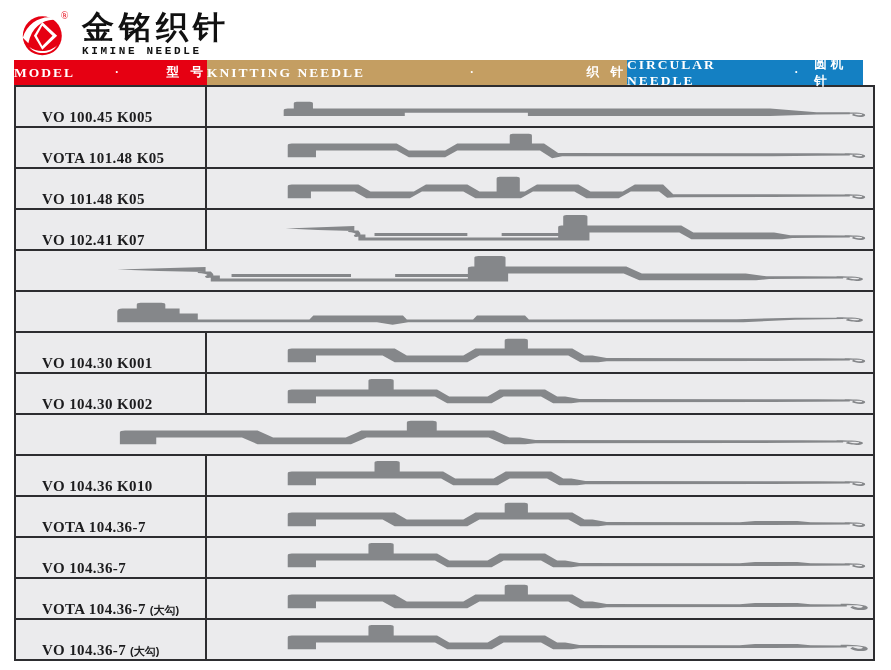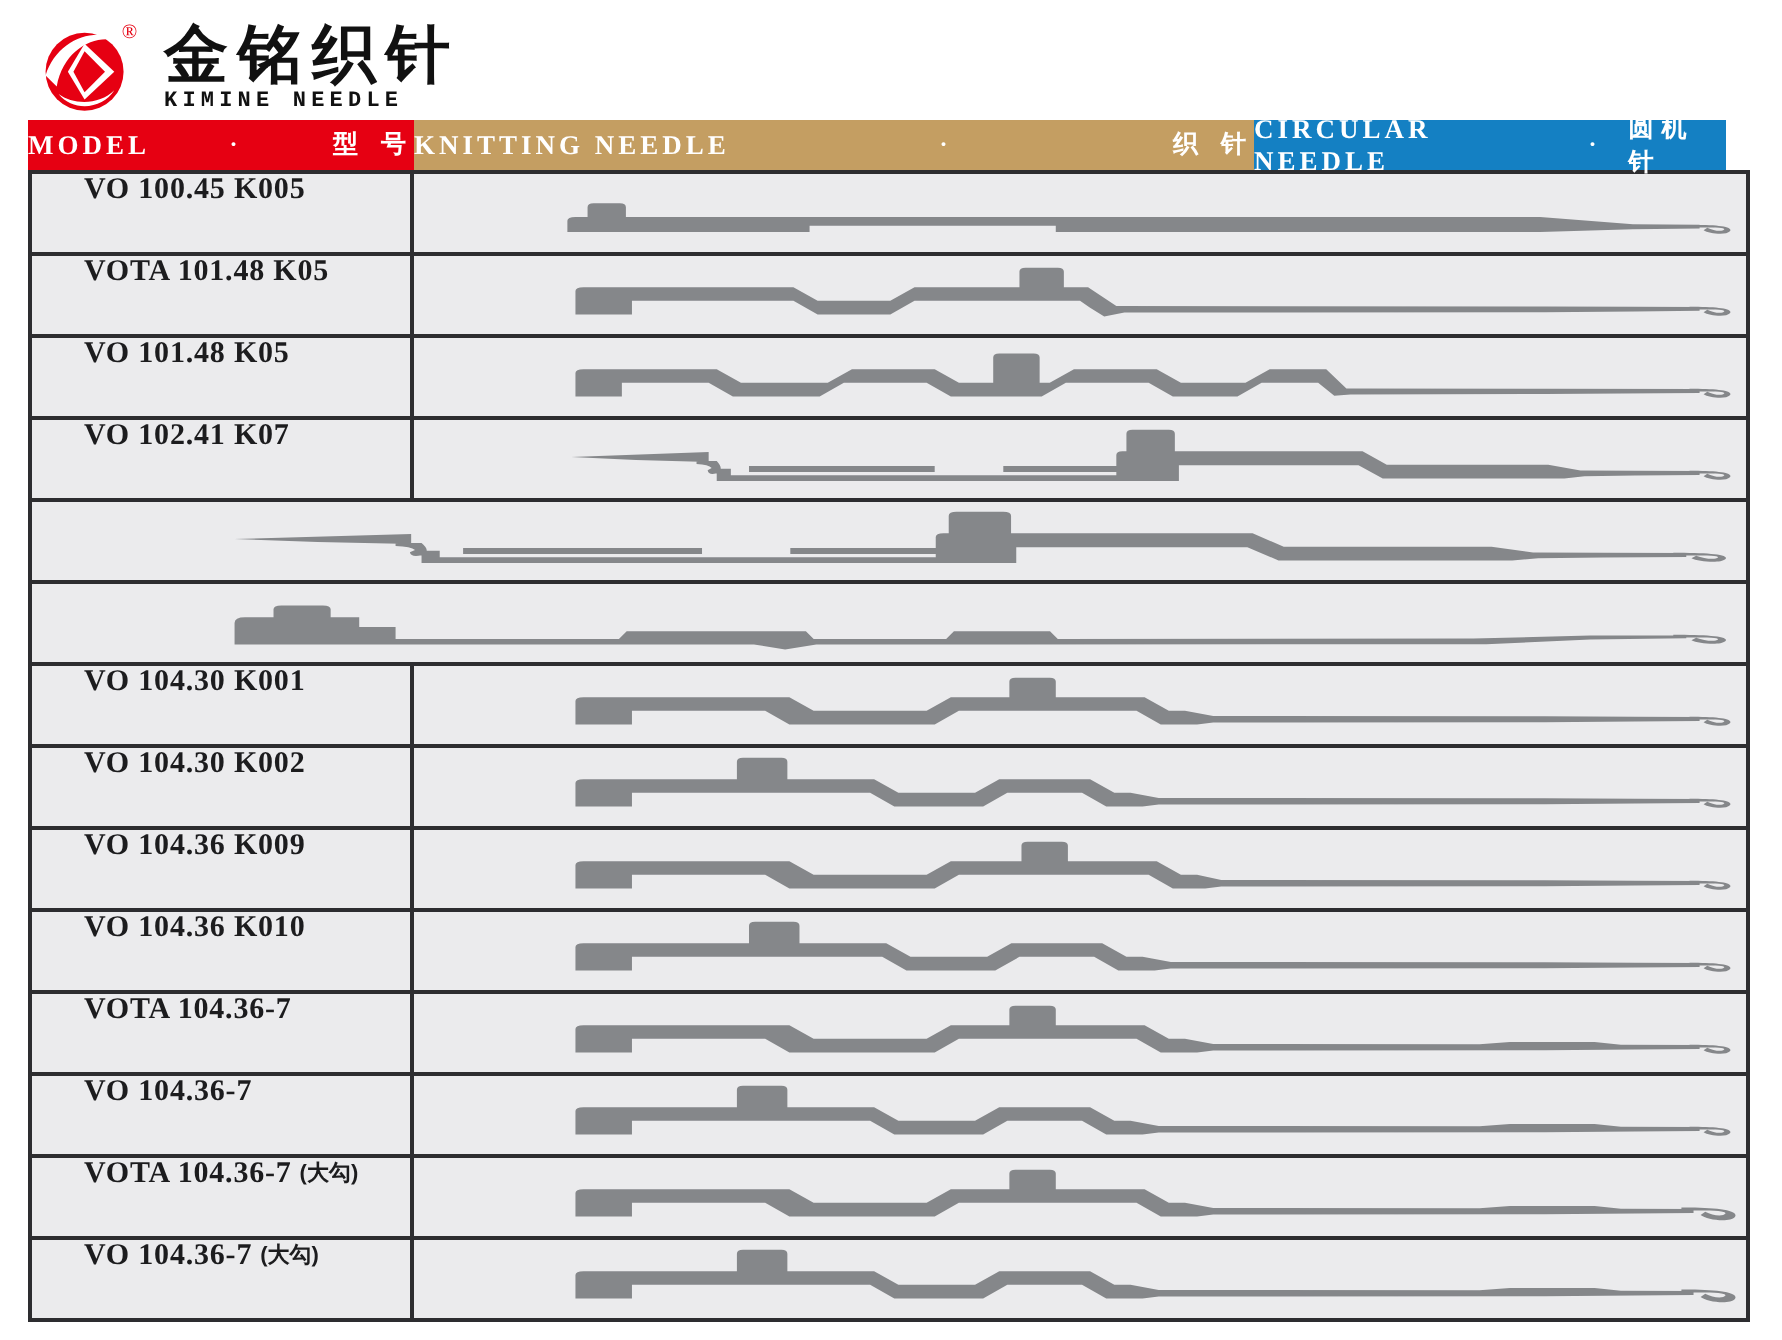--- a/index.html
+++ b/index.html
@@ -15,21 +15,21 @@
   .cat-header{display:flex;height:25px;font-weight:bold;color:#fff;font-size:13.5px;}
   .cat-header .hc{display:flex;align-items:center;justify-content:space-between;letter-spacing:2px;}
   .hc-model{width:193px;}
   .hc-knit{width:420px;}
   .hc-circ{width:236px;}
   .hc .cn{font-family:"Liberation Sans",sans-serif;font-weight:bold;letter-spacing:4px;margin-left:6px;font-size:12.5px;}
   .hc .dot{margin:0 8px;font-size:12px;}
   .cat-body{border:2px solid #2d2d30;border-top:none;}
   .row{display:flex;height:39px;background:#ebebed;border-top:2px solid #2d2d30;}
   .row:first-child{border-top:2px solid #2d2d30;}
-  .cell-model{width:191px;flex:0 0 auto;border-right:2px solid #2d2d30;display:flex;align-items:flex-start;padding-left:26px;box-sizing:border-box;}
+  .cell-model{width:191px;flex:0 0 auto;border-right:2px solid #2d2d30;display:flex;align-items:flex-end;padding-left:26px;box-sizing:border-box;}
   .cell-model .m{font-weight:bold;font-size:15px;color:#1c1c1e;letter-spacing:0.4px;white-space:nowrap;}
   .cell-model .sfx{font-weight:bold;font-size:11px;color:#1c1c1e;margin-left:4px;font-family:"Liberation Sans",sans-serif;}
   .cell-needle{flex:1 1 auto;display:flex;align-items:center;overflow:hidden;}
   .cell-needle svg{width:100%;height:39px;display:block;}
 </style>
 </head>
 <body>
 
 <div class="logo-bar">
   <div class="logo-mark">
@@ -135,23 +135,20 @@
         <div class="cell-model">
           <span class="m">VO 104.30 K002</span>
         </div>
         <div class="cell-needle">
           <svg viewBox="0 0 660 40" preserveAspectRatio="none">
             <path d="M80,30 L80,18 Q80,16 84,16 L160,16 L160,7 Q160,5 163,5 L182,5 Q185,5 185,7 L185,16 L228,16 L240,23 L278,23 L290,16 L335,16 L347,23 L355,23 L369,25.6 L560,25.8 L605,26 L637,26.1 L637,28.2 L605,28.5 L560,28.8 L369,29 L361,30 L343,30 L331,23 L294,23 L282,30 L238,30 L226,23 L108,23 L108,30 Z M632,26 C645,26 654,26.8 652,29.4 C650.2,31.6 641.5,30.6 639,28.8 L640.8,27.5 C644,29.2 648.4,29.6 649.2,28.4 C650,27.2 640,27.4 632,27.5 Z" fill="#85878a"></path>
           </svg>
         </div>
       </div>
       <div class="row">
-        <div class="cell-model">
-          <span class="m">VO 104.36 K009</span>
-        </div>
         <div class="cell-needle">
           <svg viewBox="0 0 660 40" preserveAspectRatio="none">
             <path d="M80,30 L80,18 Q80,16 84,16 L186,16 L198,23 L254,23 L266,16 L301,16 L301,8 Q301,6 304,6 L321,6 Q324,6 324,8 L324,16 L368,16 L380,23 L388,23 L400,25.6 L560,25.8 L605,26 L637,26.1 L637,28.2 L605,28.5 L560,28.8 L400,29 L392,30 L376,30 L364,23 L270,23 L258,30 L186,30 L174,23 L108,23 L108,30 Z M632,26 C645,26 654,26.8 652,29.4 C650.2,31.6 641.5,30.6 639,28.8 L640.8,27.5 C644,29.2 648.4,29.6 649.2,28.4 C650,27.2 640,27.4 632,27.5 Z" fill="#85878a"></path>
           </svg>
         </div>
       </div>
       <div class="row">
         <div class="cell-model">
           <span class="m">VO 104.36 K010</span>
         </div>

